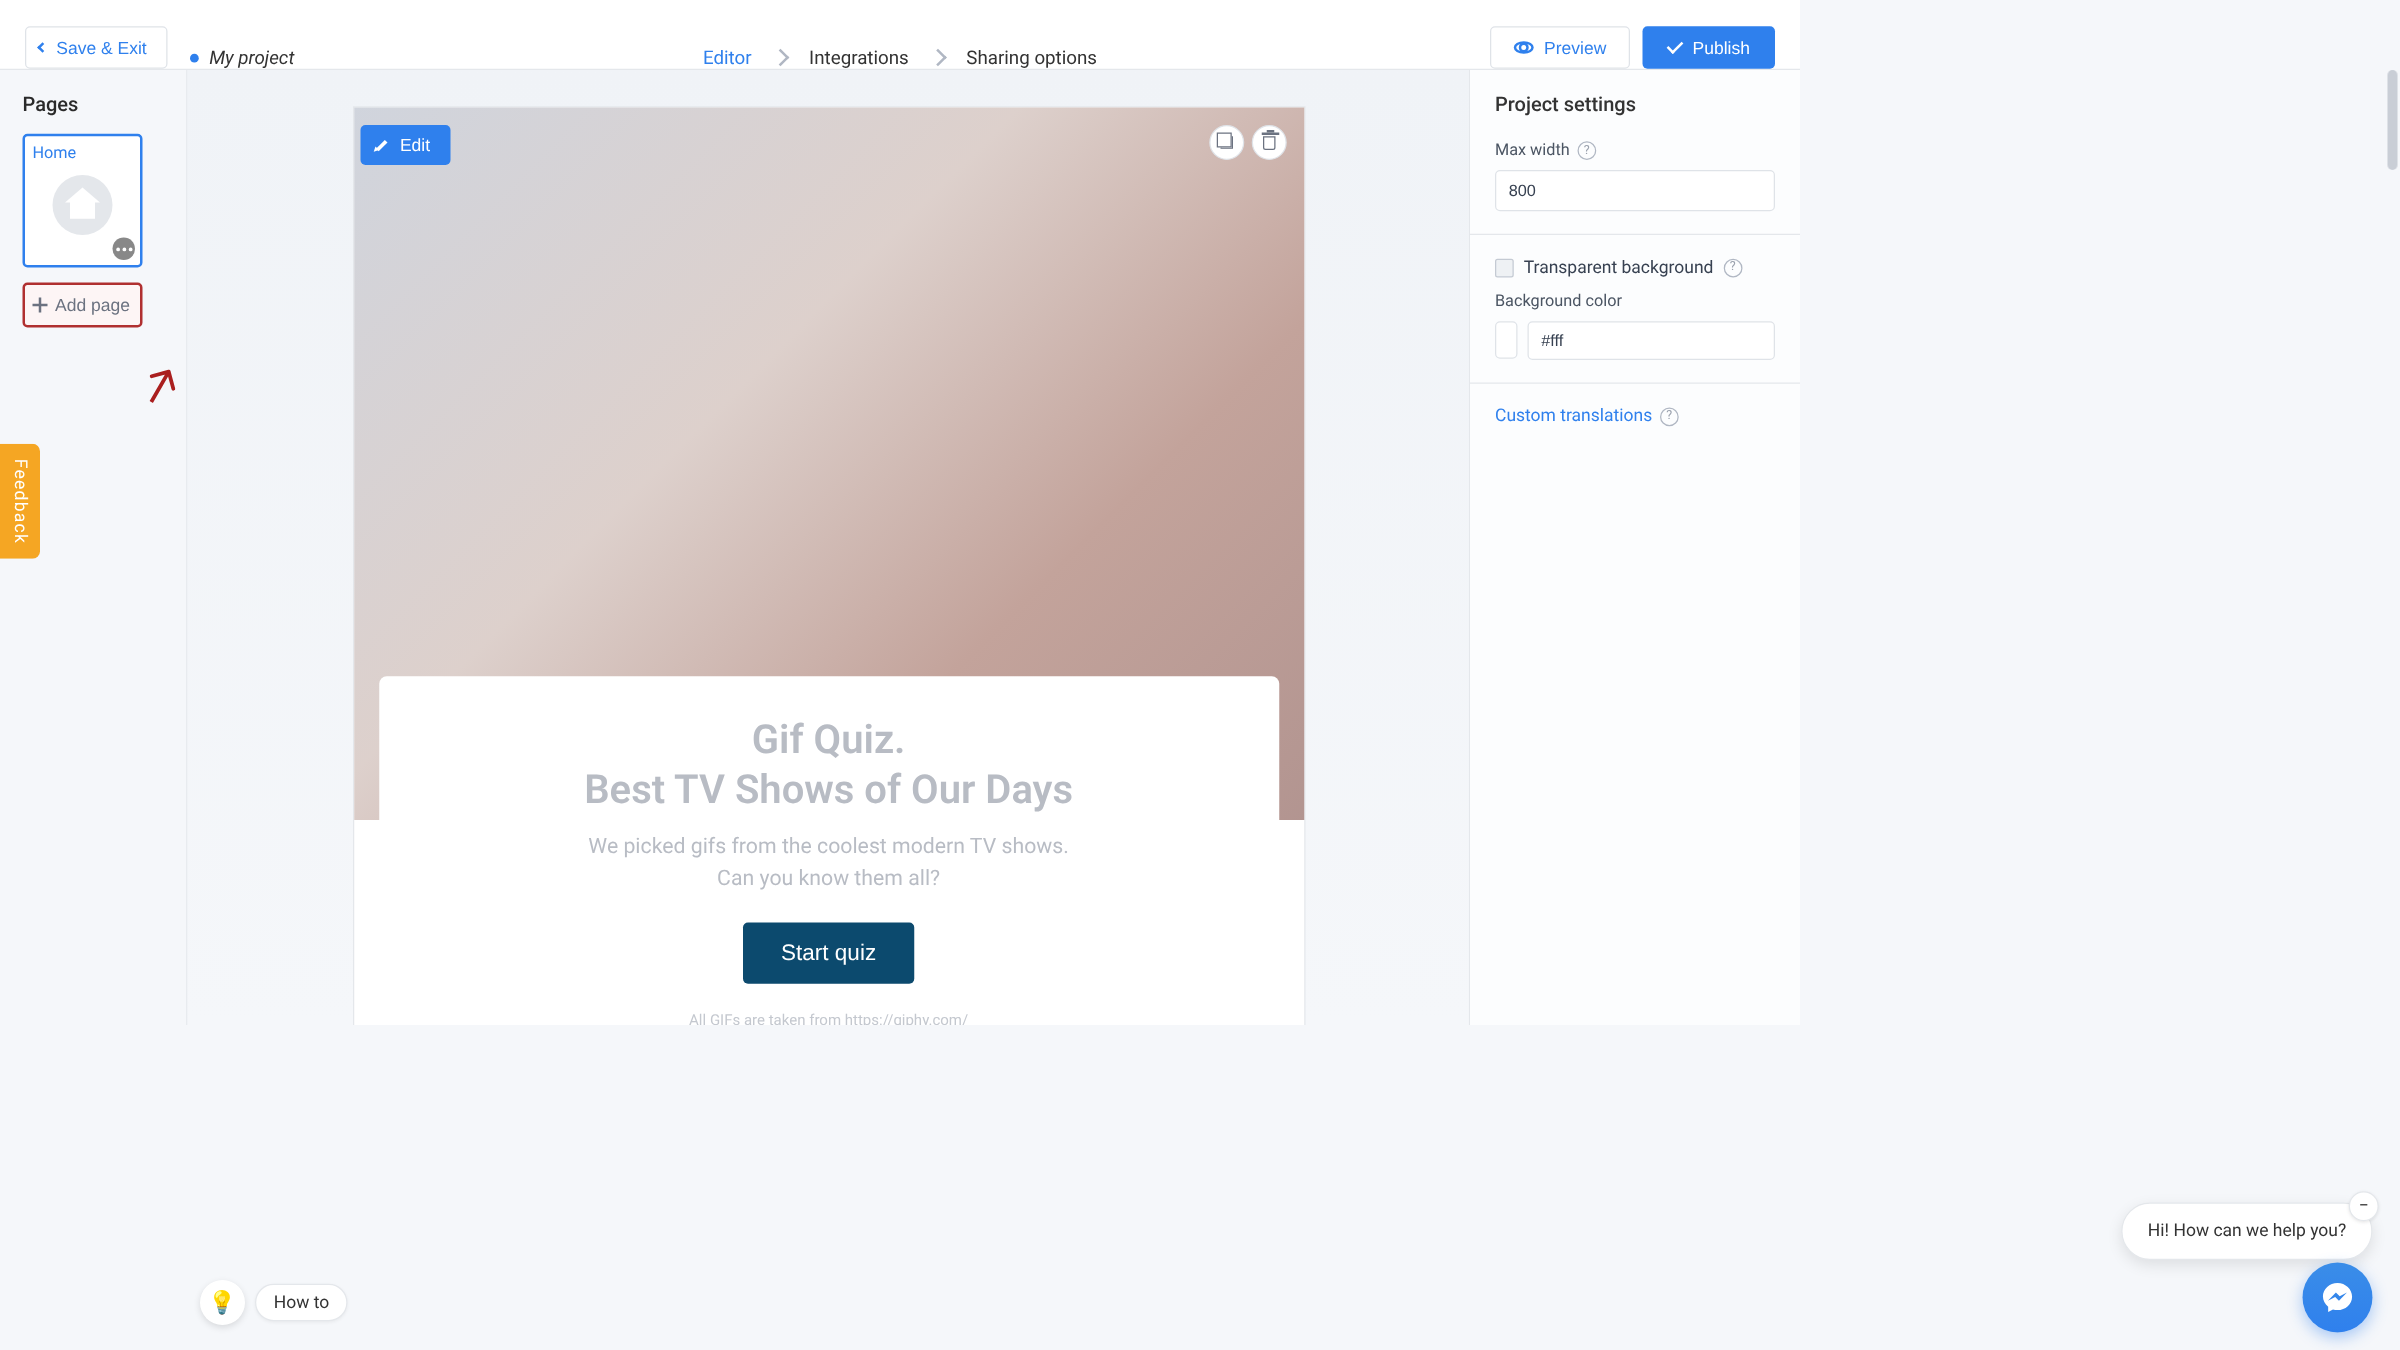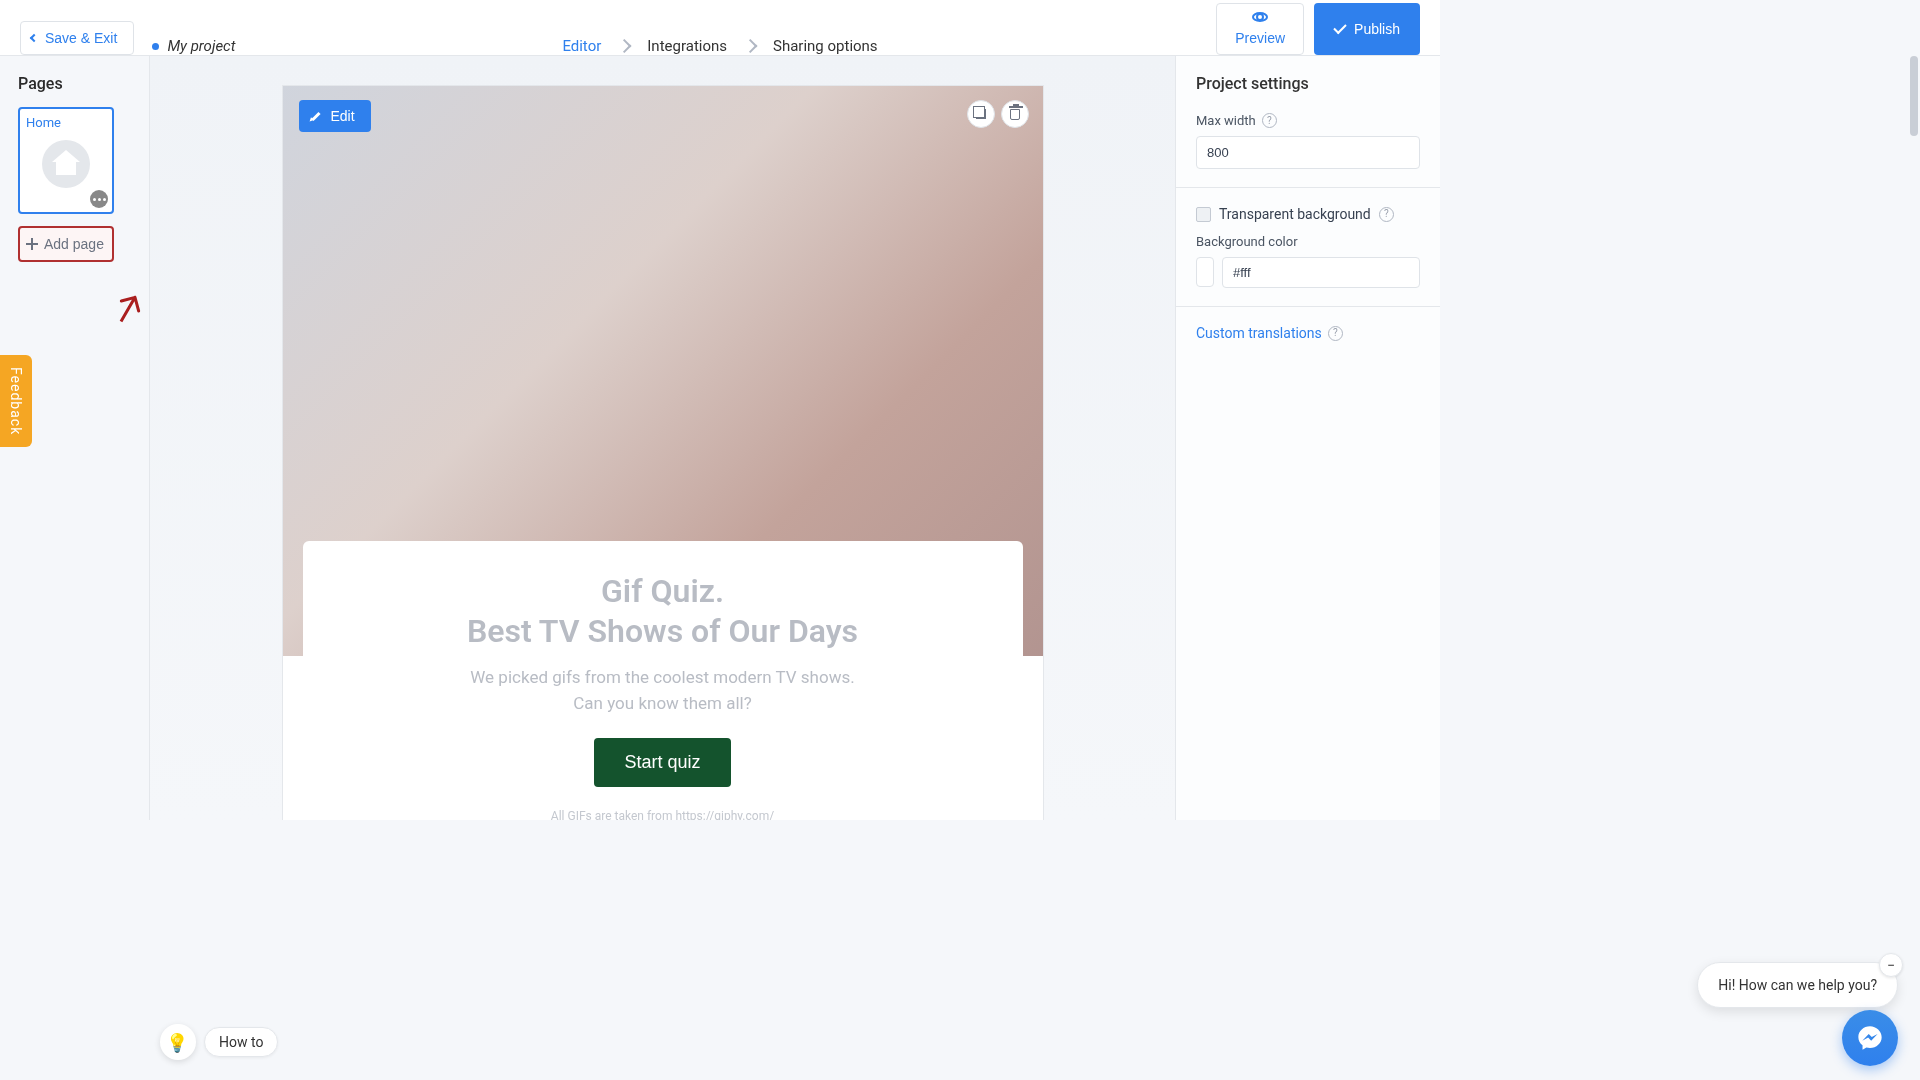--- a/index.html
+++ b/index.html
@@ -9,21 +9,21 @@
 .topbar { height: 56px; background: #fff; border-bottom: 1px solid #e4e7eb; display: flex; align-items: flex-end; padding: 0 20px; }
 .save-exit { border: 1px solid #dfe3e8; background: #fff; color: #2f80ed; padding: 8px 16px 8px 10px; border-radius: 4px; display: flex; align-items: center; gap: 6px; font-size: 14px; }
 .save-exit .chev { width: 6px; height: 6px; border-left: 2px solid #2f80ed; border-bottom: 2px solid #2f80ed; transform: rotate(45deg); margin-right: 2px; }
 .proj-name { margin-left: 18px; display: flex; align-items: center; gap: 8px; font-size: 15px; color: #333; font-style: italic; }
 .proj-name::before { content:""; width: 7px; height: 7px; border-radius: 50%; background: #2f80ed; }
 .top-nav { position:absolute; left:50%; transform:translateX(-50%); display: flex; align-items: center; gap: 18px; font-size: 15px; }
 .top-nav .step { color: #333; }
 .top-nav .step.active { color: #2f80ed; }
 .top-nav .arr { color: #b0b7c3; width:10px; height:10px; border-top:2px solid #b0b7c3; border-right:2px solid #b0b7c3; transform:rotate(45deg);}
 .top-right { margin-left: auto; display: flex; gap: 10px; }
-.preview-btn { border: 1px solid #dfe3e8; background: #fff; color: #2f80ed; padding: 8px 18px; border-radius: 4px; display:flex; align-items:center; gap:8px; font-size: 14px; flex-direction: column;}
+.preview-btn { border: 1px solid #dfe3e8; background: #fff; color: #2f80ed; padding: 8px 18px; border-radius: 4px; display:flex; align-items:center; gap:8px; font-size: 14px;}
 .publish-btn { border: none; background: #2f80ed; color: #fff; padding: 8px 20px; border-radius: 4px; display:flex; align-items:center; gap:8px; font-size: 14px;}
 .eye-icon{width:16px;height:10px;border:2px solid #2f80ed;border-radius:70% 70% 70% 70%;position:relative}
 .eye-icon::after{content:"";position:absolute;width:4px;height:4px;border:2px solid #2f80ed;border-radius:50%;left:2px;top:-1px}
 .check-icon{width:12px;height:7px;border-left:2px solid #fff;border-bottom:2px solid #fff;transform:rotate(-45deg);margin-top:-3px}
 
 
 .main { display: flex; height: calc(100% - 56px); }
 .left-panel { width: 150px; padding: 18px 10px; border-right: 1px solid #e4e7eb; background:#f5f7fa; position:relative;}
 .left-panel h3 { font-size: 16px; font-weight: 500; color:#2a2a2a; margin-bottom: 14px; margin-left: 8px;}
 .page-thumb { width: 96px; height: 107px; border: 2px solid #2f80ed; border-radius: 4px; background: #fff; padding: 6px 6px; position: relative; margin-left: 8px;}
@@ -40,36 +40,36 @@
 .add-page .plus::after{top:5px;left:0;height:2px;width:12px}
 
 
 .arrow-anno{position:absolute;left:116px;top:232px;transform:rotate(30deg)}
 .arrow-anno svg{display:block}
 
 
 .canvas-area { flex: 1; position: relative; background: linear-gradient(#f0f3f7,#f5f7fa); overflow: auto; padding: 30px 0;}
 .canvas { width: 760px; margin: 0 auto; background: #fff; position: relative; min-height: 740px; box-shadow: 0 0 0 1px #e4e7eb;}
 .canvas .bg-img { height: 570px; background: linear-gradient(135deg, rgba(200,205,215,.85) 0%, rgba(215,200,195,.85) 40%, rgba(180,140,130,.8) 70%, rgba(165,130,125,.85) 100%); position: relative;}
-.canvas .edit-btn { position:absolute; left:16px; top:14px; background:#2f80ed; color:#fff; border:none; padding:8px 16px 8px 12px; border-radius:4px; display:flex; align-items:center; gap:8px; font-size:14px;}
+.canvas .edit-btn { position:absolute; left:5px; top:14px; background:#2f80ed; color:#fff; border:none; padding:8px 16px 8px 12px; border-radius:4px; display:flex; align-items:center; gap:8px; font-size:14px;}
 .pencil-icon{width:12px;height:12px;position:relative}
 .pencil-icon::before{content:"";position:absolute;width:10px;height:3px;background:#fff;transform:rotate(-45deg);left:0;top:5px}
 .pencil-icon::after{content:"";position:absolute;width:0;height:0;border-top:2px solid transparent;border-bottom:2px solid transparent;border-right:4px solid #fff;transform:rotate(-45deg);left:-2px;top:8px}
 .canvas .corner-icons{position:absolute; right:14px; top:14px; display:flex; gap:6px}
 .canvas .round-btn{width:28px;height:28px;border-radius:50%;background:#fff;border:1px solid #dfe3e8;display:flex;align-items:center;justify-content:center}
 .copy-icon{width:10px;height:10px;border:1.5px solid #6b7280;position:relative}
 .copy-icon::after{content:"";position:absolute;width:10px;height:10px;border:1.5px solid #6b7280;left:-4px;top:-4px;background:#fff}
 .trash-icon{width:10px;height:11px;border:1.5px solid #6b7280;border-radius:0 0 2px 2px;position:relative}
 .trash-icon::before{content:"";position:absolute;top:-4px;left:-2px;width:14px;height:2px;background:#6b7280}
 .trash-icon::after{content:"";position:absolute;top:-6px;left:2px;width:6px;height:2px;background:#6b7280}
 
 .canvas .card { position:absolute; left:20px; right:20px; top:455px; background:#fff; border-radius:6px; padding: 30px 30px 40px; text-align:center;}
 .card h1{font-size:32px;font-weight:600;color:#b8bcc4;line-height:1.25}
 .card p{color:#b8bcc4;font-size:17px;margin-top:14px;line-height:1.5}
-.card .start{margin-top:22px;display:inline-block;background:#14532d;color:#fff;padding:14px 30px;border-radius:4px;font-size:18px;border:none}
+.card .start{margin-top:22px;display:inline-block;background:#0c4a6e;color:#fff;padding:14px 30px;border-radius:4px;font-size:18px;border:none}
 .card .footnote{margin-top:22px;font-size:12px;color:#c4c8cf}
 
 
 .right-panel { width: 265px; border-left:1px solid #e4e7eb; background:#fcfdfe; padding: 18px 20px; overflow:auto;}
 .right-panel h3{font-size:16px;font-weight:500;margin-bottom:20px}
 .field{margin-bottom:16px}
 .field label{display:flex;align-items:center;gap:6px;font-size:13px;color:#4b5563;margin-bottom:8px}
 .help{width:15px;height:15px;border-radius:50%;border:1px solid #b0b7c3;display:inline-flex;align-items:center;justify-content:center;font-size:10px;color:#9aa1ad;line-height:1}
 .input{width:100%;border:1px solid #dfe3e8;border-radius:4px;padding:8px 10px;font-size:13px;color:#374151}
 .divider{height:1px;background:#e4e7eb;margin:18px -20px}

